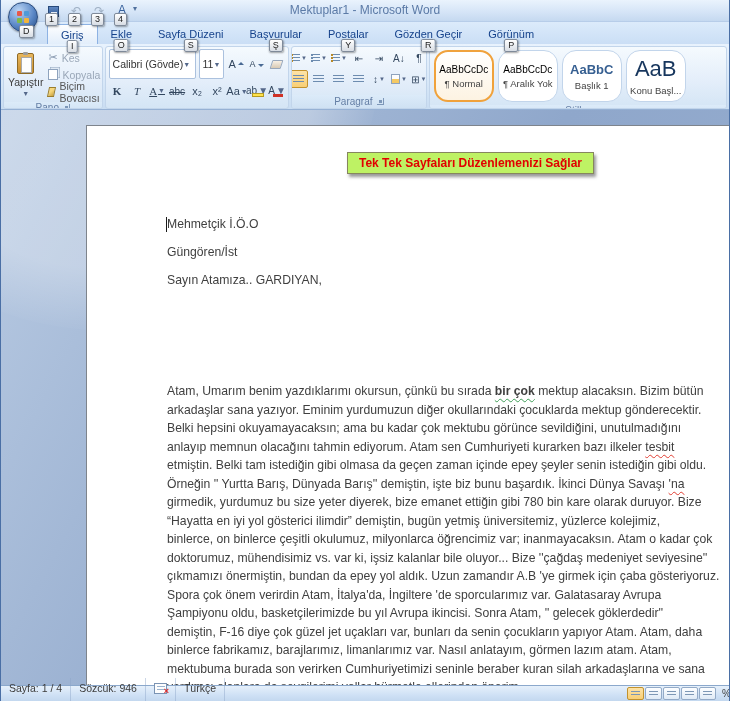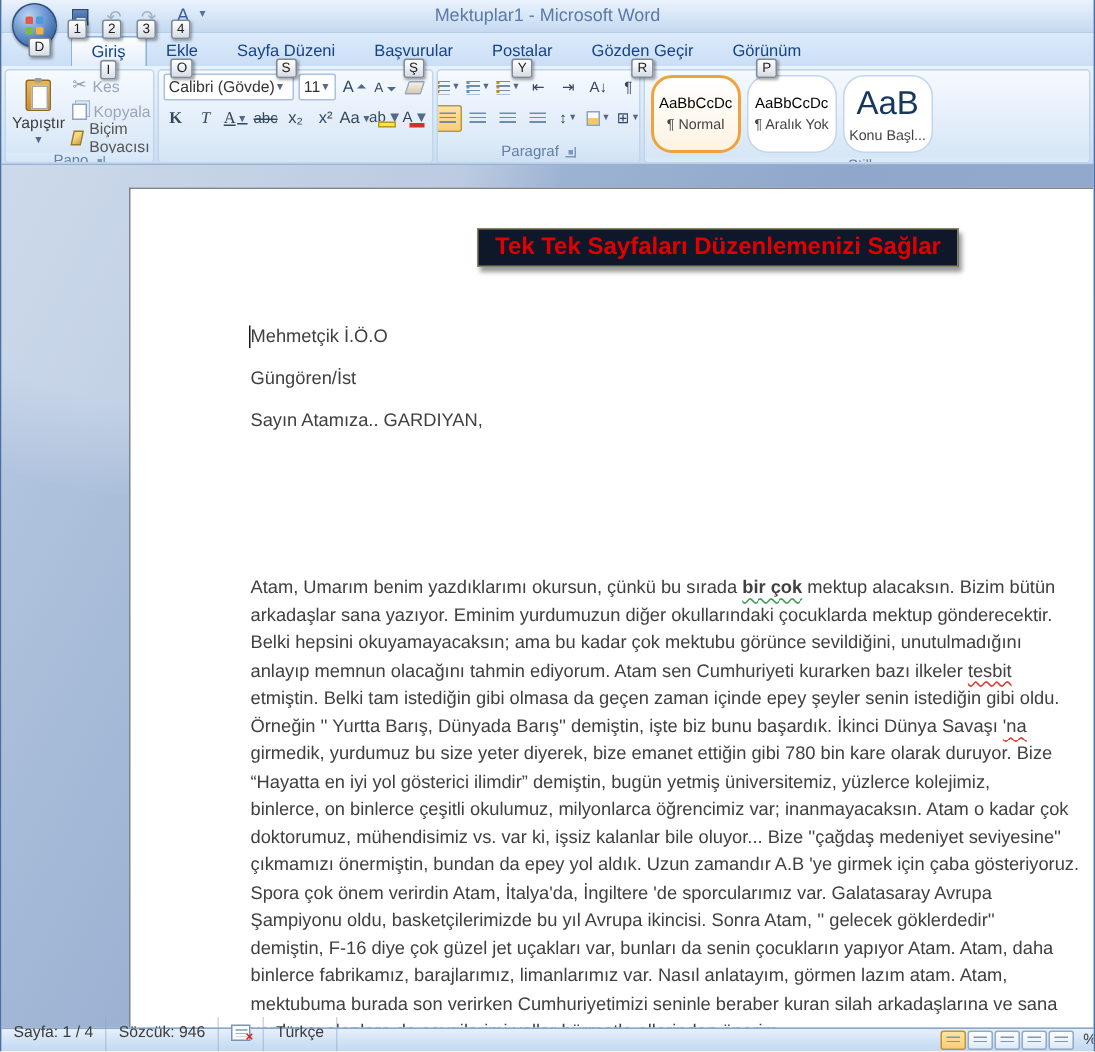--- a/index.html
+++ b/index.html
@@ -53,21 +53,21 @@
   .sbtn { display:flex; align-items:center; gap:4px; font-size:10.5px; color:#555; height:17px; padding:0 2px; border-radius:2px; }
   .sbtn.disabled { color:#9aa7b8; }
   .ic-scissors { font-size:11px; color:#8496ad; line-height:11px; }
   .ic-copy { position:relative; width:10px; height:11px; background:#fff; border:1px solid #8fa3bd; box-shadow:2px -2px 0 -0.5px #dfe9f4, 2px -2px 0 0 #8fa3bd; }
   .ic-brush { width:10px; height:10px; background:linear-gradient(135deg,#f7d77c 40%,#caa23c); border:1px solid #9a7d2c; transform:skewX(-12deg); }
 
   
   .g-font { width:204px; }
   .g-font .gbody { flex-direction:column; gap:3px; }
   .frow { display:flex; align-items:center; gap:3px; }
-  .combo { display:flex; align-items:center; background:#fff; border:1px solid #abc1de; border-radius:2px; height:18px; padding:0 3px; font-size:10.5px; color:#333; }
+  .combo { display:flex; align-items:center; background:#fff; border:1px solid #abc1de; border-radius:2px; height:30px; padding:0 3px; font-size:10.5px; color:#333; }
   .combo-font { width:112px; }
   .combo-size { width:30px; }
   .fbtn { position:relative; min-width:17px; height:18px; display:flex; align-items:center; justify-content:center; border:1px solid transparent; border-radius:2px; font-size:11px; color:#33475f; padding:0 2px; gap:1px; }
   .fbtn.b { font-weight:bold; font-family:"Liberation Serif",serif; }
   .fbtn.i { font-style:italic; font-family:"Liberation Serif",serif; }
   .fbtn.u { text-decoration:underline; font-family:"Liberation Serif",serif; }
   .fbtn.strike span { text-decoration:line-through; font-size:10px; }
   .grow::after, .shrink::after { content:""; border:3px solid transparent; margin-left:1px; }
   .grow::after { border-bottom-color:#4a6a94; margin-top:-5px; }
   .shrink::after { border-top-color:#4a6a94; margin-top:5px; }
@@ -101,21 +101,21 @@
   .style-prev.h2 { font-size:12px; font-weight:bold; color:#4f81bd; }
   .style-prev.titlestyle { font-size:22px; color:#17365d; }
   .style-name { font-size:9.5px; color:#444; white-space:nowrap; }
 
   
   .doc-area { position:relative; height:575px; overflow:hidden;
     background:linear-gradient(118deg,#b9cbe3 0%,#a3b8d6 28%,#8fa7cb 55%,#96adcf 100%); }
   .doc-area::before { content:""; position:absolute; left:-180px; top:-340px; width:560px; height:560px; border-radius:50%;
     background:radial-gradient(circle, rgba(255,255,255,.28) 55%, rgba(255,255,255,0) 72%); }
   .page { position:absolute; left:85px; top:15px; width:660px; height:600px; background:#fff; border:1px solid #7e848c; border-right:none; }
-  .callout { position:absolute; left:231px; top:26px; padding:3px 11px; background:#0f172a; border:1px solid #86865e; box-shadow:2px 3px 3px rgba(70,70,70,.55); font-size:16px; font-weight:bold; color:#e10000; white-space:nowrap; }
+  .callout { position:absolute; left:260px; top:26px; padding:3px 11px; background:#bef264; border:1px solid #86865e; box-shadow:2px 3px 3px rgba(70,70,70,.55); font-size:12px; font-weight:bold; color:#e10000; white-space:nowrap; }
   .caret { position:absolute; left:79px; top:91px; width:1px; height:15px; background:#1a1a1a; }
   .doc-header { position:absolute; left:80px; top:91px; }
   .doc-header div { height:28px; font-size:12.2px; color:#404040; white-space:nowrap; }
   .doc-body { position:absolute; left:80px; top:258px; width:575px; }
   .doc-body div { height:18.5px; font-size:12.2px; color:#404040; white-space:nowrap; }
   .wavy-green { text-decoration:underline; text-decoration-style:wavy; text-decoration-color:#3f9e57; text-decoration-thickness:1px; text-underline-offset:3px;font-weight:bold; }
   .wavy-red { text-decoration:underline; text-decoration-style:wavy; text-decoration-color:#e03c31; text-decoration-thickness:1px; text-underline-offset:3px; }
 
   
   .statusbar { position:absolute; left:0; bottom:0; width:730px; height:16px; display:flex; align-items:center; background:linear-gradient(#e6f0fb,#cfe1f5 60%,#c3d8ef); border-top:1px solid #8ba8cc; font-size:10.5px; color:#3c3c3c; }
@@ -330,20 +330,24 @@
     <div class="group g-styles">
       <div class="gbody">
         <div class="styles-gallery" id="styles-gallery">
             <div class="style-item selected">
               <span class="style-prev normal">AaBbCcDc</span>
               <span class="style-name">¶ Normal</span>
             </div>
             <div class="style-item">
               <span class="style-prev nospace">AaBbCcDc</span>
               <span class="style-name">¶ Aralık Yok</span>
+            </div>
+            <div class="style-item">
+              <span class="style-prev h1">AaBbC</span>
+              <span class="style-name">Başlık 1</span>
             </div>
             <div class="style-item">
               <span class="style-prev titlestyle">AaB</span>
               <span class="style-name">Konu Başl...</span>
             </div>
           </div>
       </div>
       <div class="glabel">
         <span>Stiller</span>
       </div>

